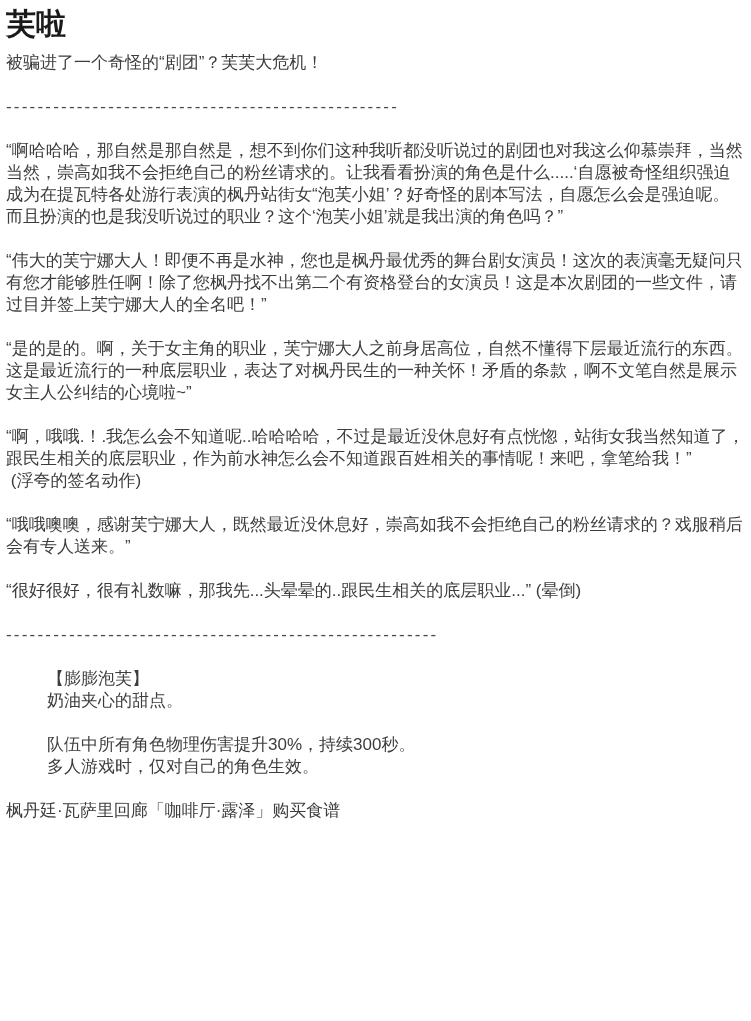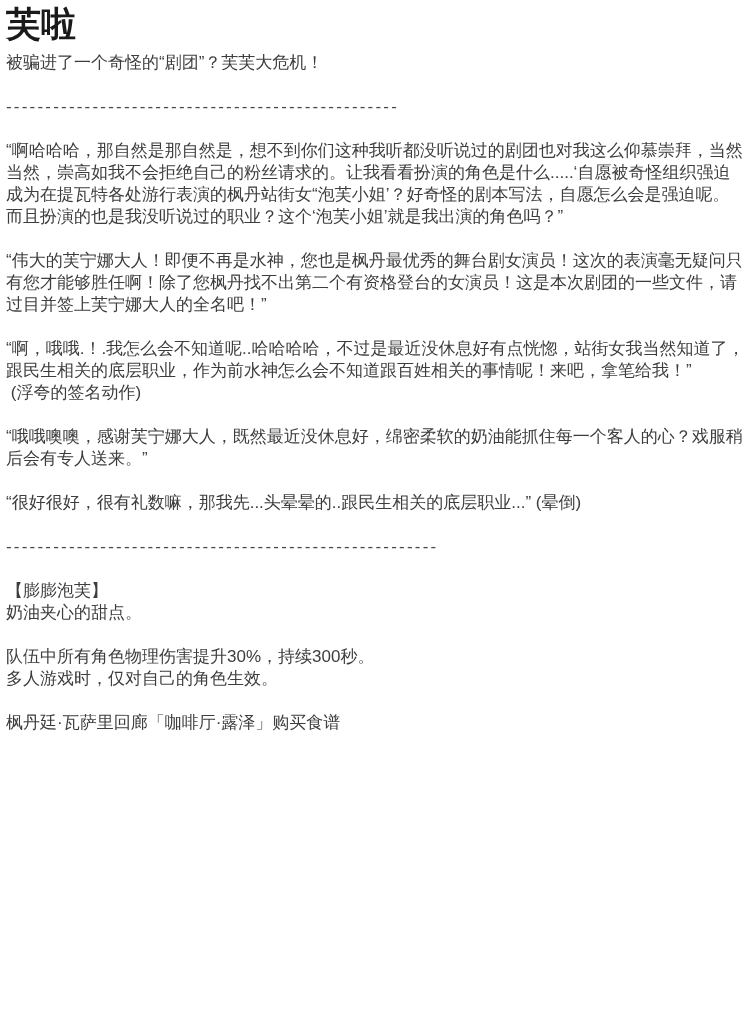--- a/index.html
+++ b/index.html
@@ -16,21 +16,21 @@
     box-sizing: border-box;
     width: 751px;
     padding: 6px 6px 0 6px;
     font-family: "Liberation Sans", "DejaVu Sans", sans-serif;
     font-size: 17px;
     line-height: 22px;
     color: #3d3d3d;
     text-align: left;
   }
   .title {
-    font-size: 35px;
+    font-size: 30px;
     line-height: 32px;
     font-weight: 700;
     color: #1a1a1a;
     margin: 2px 0 12px 0;
   }
   .para {
     margin: 0 0 22px 0;
     white-space: pre-wrap;
     word-break: break-all;
   }
@@ -40,43 +40,45 @@
     color: #4a4a4a;
     white-space: nowrap;
     overflow: hidden;
   }
   .block {
     margin: 0 0 22px 0;
   }
   .block .line {
     white-space: pre-wrap;
     word-break: break-all;
+    margin-left: 41px;
   }
 </style>
 </head>
 <body>
 
 <div class="page">
 
   <h1 class="title">芙啦</h1>
 
 
   <p class="para">被骗进了一个奇怪的“剧团”？芙芙大危机！</p>
 
   <p class="sep">--------------------------------------------------</p>
 
   <p class="para">“啊哈哈哈，那自然是那自然是，想不到你们这种我听都没听说过的剧团也对我这么仰慕崇拜，当然当然，崇高如我不会拒绝自己的粉丝请求的。让我看看扮演的角色是什么.....‘自愿被奇怪组织强迫成为在提瓦特各处游行表演的枫丹站街女“泡芙小姐’？好奇怪的剧本写法，自愿怎么会是强迫呢。而且扮演的也是我没听说过的职业？这个‘泡芙小姐’就是我出演的角色吗？”</p>
 
   <p class="para">“伟大的芙宁娜大人！即便不再是水神，您也是枫丹最优秀的舞台剧女演员！这次的表演毫无疑问只有您才能够胜任啊！除了您枫丹找不出第二个有资格登台的女演员！这是本次剧团的一些文件，请过目并签上芙宁娜大人的全名吧！”</p>
 
+  <p class="para">“是的是的。啊，关于女主角的职业，芙宁娜大人之前身居高位，自然不懂得下层最近流行的东西。这是最近流行的一种底层职业，表达了对枫丹民生的一种关怀！矛盾的条款，啊不文笔自然是展示女主人公纠结的心境啦~”</p>
 
   <p class="para">“啊，哦哦.！.我怎么会不知道呢..哈哈哈哈，不过是最近没休息好有点恍惚，站街女我当然知道了，跟民生相关的底层职业，作为前水神怎么会不知道跟百姓相关的事情呢！来吧，拿笔给我！”
  (浮夸的签名动作)</p>
 
-  <p class="para">“哦哦噢噢，感谢芙宁娜大人，既然最近没休息好，绵密柔软的奶油能抓住每一个客人的心？戏服稍后会有专人送来。”</p>
+  <p class="para">“哦哦噢噢，感谢芙宁娜大人，既然最近没休息好，崇高如我不会拒绝自己的粉丝请求的？戏服稍后会有专人送来。”</p>
 
   <p class="para">“很好很好，很有礼数嘛，那我先...头晕晕的..跟民生相关的底层职业...” (晕倒)</p>
 
   <p class="sep">-------------------------------------------------------</p>
 
 
   <div class="block">
     <div class="line">【膨膨泡芙】</div>
     <div class="line">奶油夹心的甜点。</div>
   </div>

